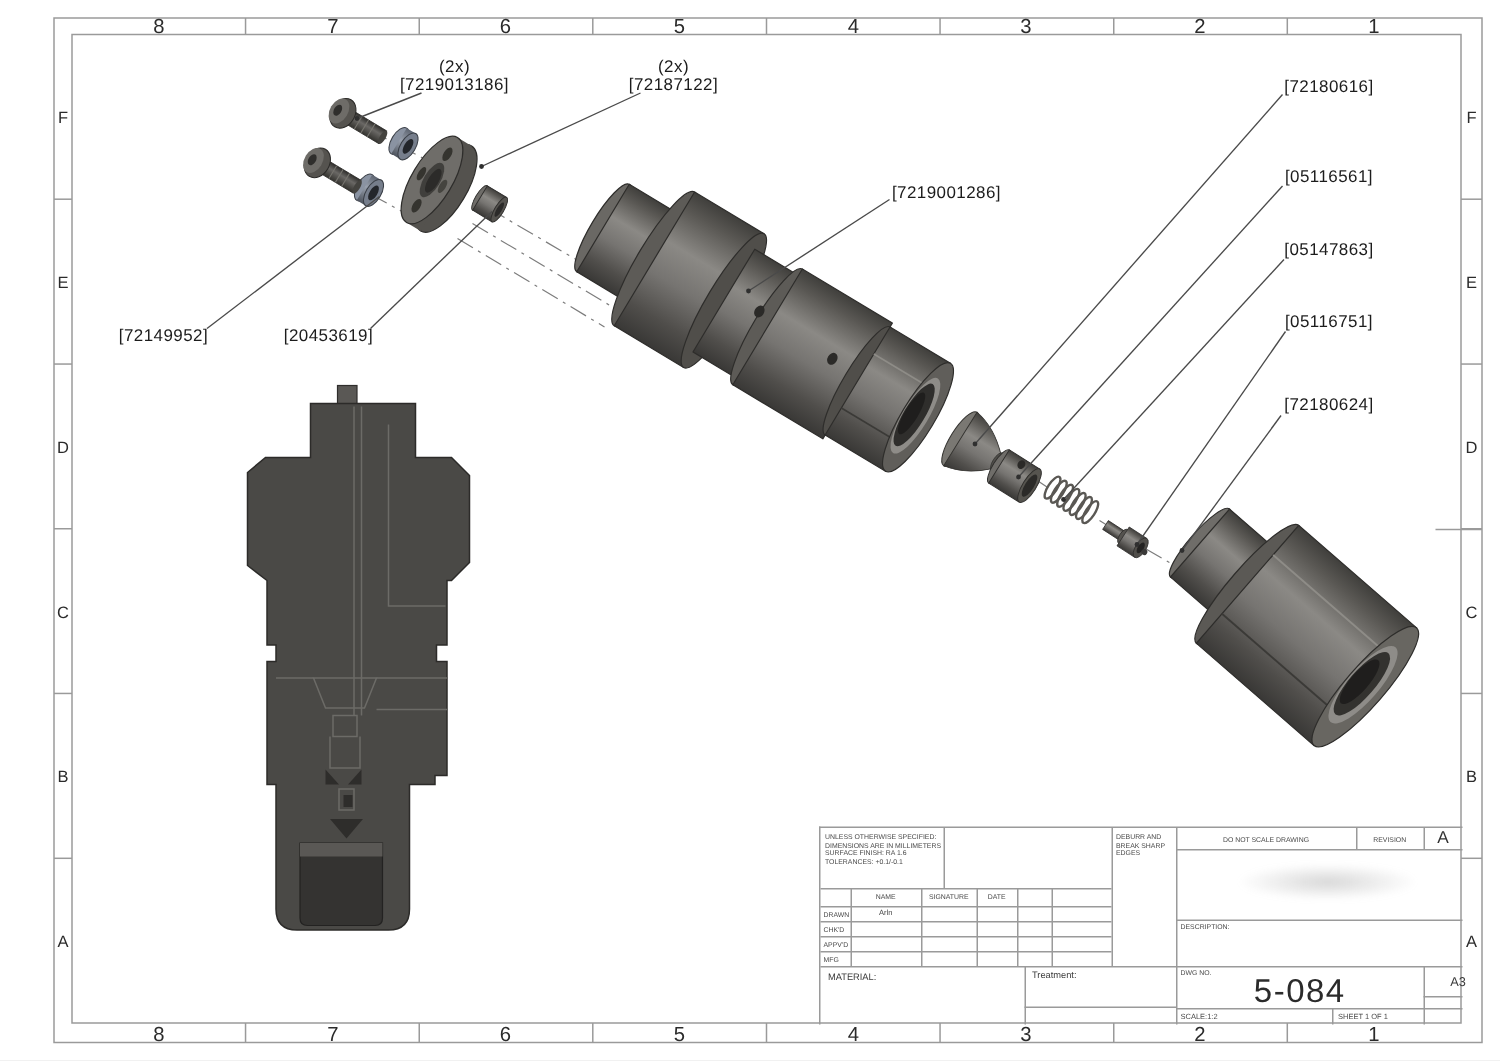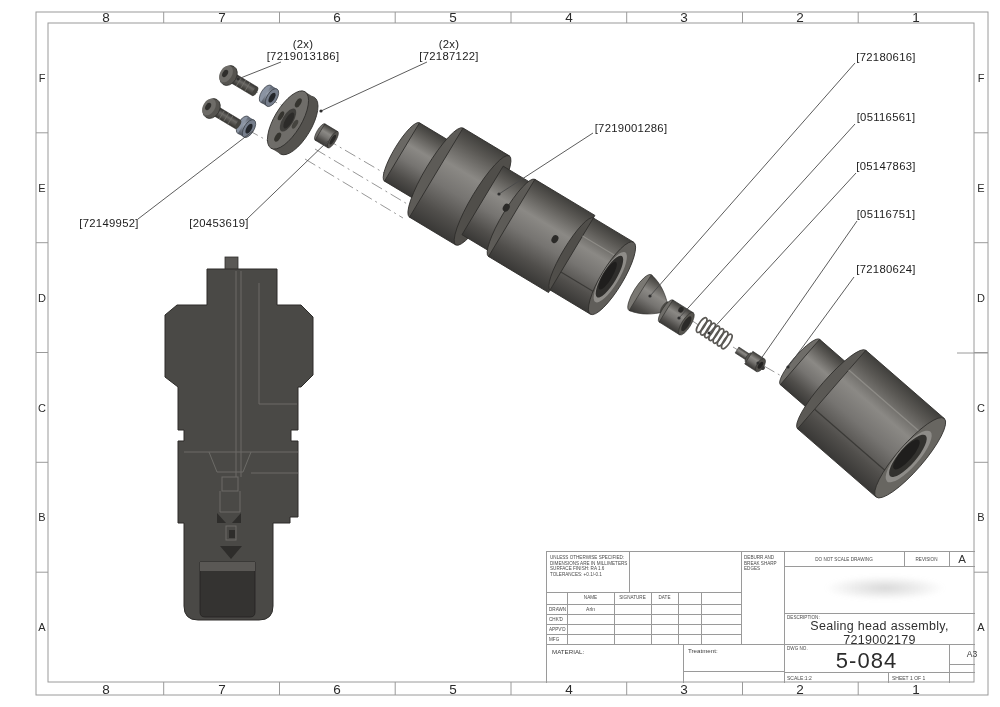--- a/index.html
+++ b/index.html
@@ -371,24 +371,20 @@
     <div>EDGES</div>
   </div>
 
   <div class="tbx t45 cen" style="left:237px;top:4.5px;width:120px;">DO NOT SCALE DRAWING</div>
   <div class="tbx t45 cen" style="left:357px;top:4.5px;width:45px;">REVISION</div>
   <div class="tbx rev cen" style="left:402px;top:1px;width:26px;">A</div>
 
   <div class="wmark"></div>
 
   <div class="tbx t45" style="left:240px;top:63px;">DESCRIPTION:</div>
-  <div class="tbx desc cen" style="left:237px;top:67px;width:191px;">
-    <div>Sealing head assembly,</div>
-    <div>7219002179</div>
-  </div>
 
   <div class="tbx t45" style="left:240px;top:94px;">DWG NO.</div>
   <div class="tbx dwg cen" style="left:237px;top:96px;width:165px;">5-084</div>
   <div class="tbx a3 cen" style="left:402px;top:97px;width:46px;">A3</div>
 
   <div class="tbx t5" style="left:240px;top:122.5px;">SCALE:1:2</div>
   <div class="tbx t5" style="left:345px;top:122.5px;">SHEET 1 OF 1</div>
 </div>
 </div>
 

